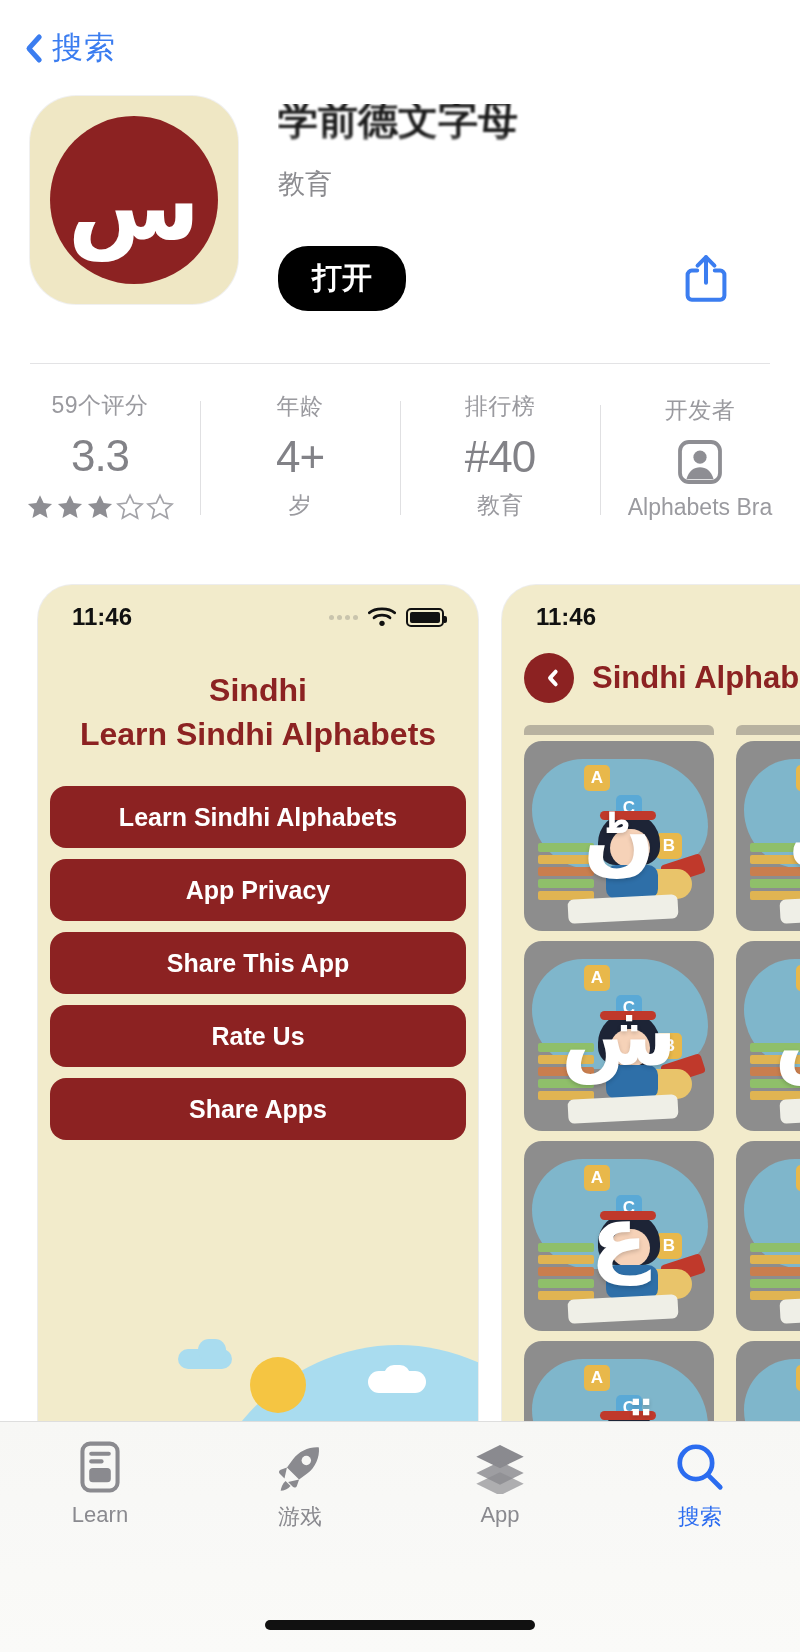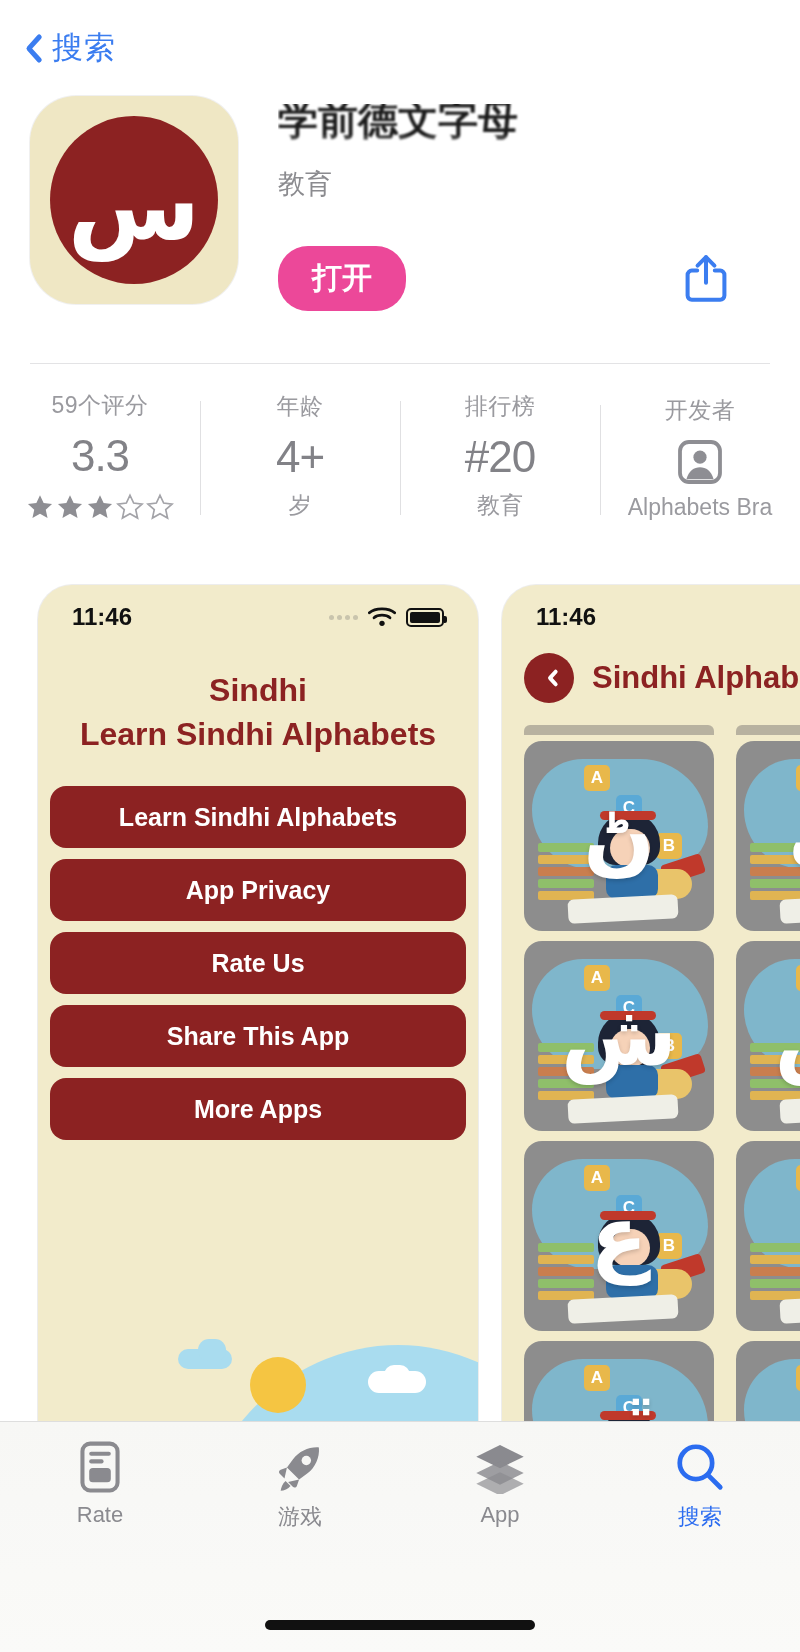--- a/index.html
+++ b/index.html
@@ -48,21 +48,21 @@
     filter:blur(1.1px);
   }
   .app-title-fade {
     position:absolute; left:0; right:0; bottom:0; height:26px;
     background:linear-gradient(to bottom, rgba(255,255,255,0) 0%, #fff 72%);
   }
   .app-subtitle { font-size:27px; color:#8b8b8f; margin-top:6px; }
 
   .app-actions { display:flex; align-items:center; margin-top:44px; }
   .open-btn {
-    background:#ec4899; color:#fff; border:none; border-radius:30px;
+    background:#000000; color:#fff; border:none; border-radius:30px;
     font-size:30px; font-weight:600; padding:12px 0; width:128px;
     font-family:Liberation Mono, monospace; cursor:pointer;
   }
   .share-btn {
     margin-left:auto; margin-right:36px; width:56px; height:56px;
     display:flex; align-items:center; justify-content:center; cursor:pointer;
   }
 
   
   .stats-sep { height:1px; background:#e3e3e5; margin:52px 30px 0 30px; }
@@ -241,21 +241,21 @@
   </div>
 
   <div class="stat">
     <div class="stat-label">年龄</div>
     <div class="stat-value">4+</div>
     <div class="stat-sub">岁</div>
   </div>
 
   <div class="stat">
     <div class="stat-label">排行榜</div>
-    <div class="stat-value">#20</div>
+    <div class="stat-value">#40</div>
     <div class="stat-sub">教育</div>
   </div>
 
   <div class="stat">
     <div class="stat-label">开发者</div>
     <div class="dev-avatar">
       <svg width="48" height="48" viewBox="0 0 24 24" fill="none">
         <rect x="2" y="2" width="20" height="20" rx="4.5" stroke="#8e8e93" stroke-width="1.9"></rect>
         <circle cx="12" cy="9.6" r="3.3" fill="#8e8e93"></circle>
         <path d="M5.2 20.6 C6.4 16.4 9 14.6 12 14.6 C15 14.6 17.6 16.4 18.8 20.6 Z" fill="#8e8e93"></path>
@@ -287,23 +287,23 @@
     </div>
 
     <div class="welcome">
       <div>Sindhi</div>
       <div>Learn Sindhi Alphabets</div>
     </div>
 
     <div class="menu">
       <div class="menu-btn">Learn Sindhi Alphabets</div>
       <div class="menu-btn">App Privacy</div>
+      <div class="menu-btn">Share This App</div>
       <div class="menu-btn">Rate Us</div>
-      <div class="menu-btn">Share This App</div>
-      <div class="menu-btn">More Apps</div>
+      <div class="menu-btn">Share Apps</div>
     </div>
 
     <div class="scene">
       <div class="hill"></div>
       <div class="cloud" style="left:140px; bottom:116px; width:54px; height:20px;"></div>
       <div class="cloud" style="left:160px; bottom:124px; width:28px; height:22px;"></div>
       <div class="sun"></div>
       <div class="cloud-w" style="left:330px; bottom:92px; width:58px; height:22px;"></div>
       <div class="cloud-w" style="left:346px; bottom:100px; width:26px; height:20px;"></div>
 
@@ -503,21 +503,21 @@
 <div class="tabbar">
   <div class="tabs">
 
     <div class="tab">
       <svg width="50" height="54" viewBox="0 0 22 24" fill="none">
         <rect x="3.2" y="1.6" width="15.6" height="20.8" rx="3.4" stroke="#8a8a8f" stroke-width="1.8"></rect>
         <rect x="6.2" y="5.2" width="9.6" height="1.8" rx=".9" fill="#8a8a8f"></rect>
         <rect x="6.2" y="8.6" width="6.4" height="1.8" rx=".9" fill="#8a8a8f"></rect>
         <rect x="6.2" y="12.4" width="9.6" height="6.4" rx="1.6" fill="#8a8a8f"></rect>
       </svg>
-      <span class="tab-label">Rate</span>
+      <span class="tab-label">Learn</span>
     </div>
 
     <div class="tab">
       <svg width="54" height="54" viewBox="0 0 24 24">
         <path d="M20.4 3.3 C16 3 11.6 5 8.9 8.6 L6.2 12.2 L11.6 17.6 L15.2 14.9 C18.8 12.2 20.8 7.8 20.4 3.3 Z" fill="#8a8a8f"></path>
         <circle cx="14.8" cy="9.1" r="2.1" fill="#f7f7f5"></circle>
         <path d="M6.2 12.2 L3.4 13.2 C2.6 13.5 2.4 14.4 3 15 L5.1 17.1 Z" fill="#8a8a8f"></path>
         <path d="M11.6 17.6 L10.6 20.4 C10.3 21.2 9.4 21.4 8.8 20.8 L6.7 18.7 Z" fill="#8a8a8f"></path>
         <path d="M5.6 18.2 C4.3 19.2 3.6 21.2 3.4 22.6 C4.8 22.4 6.8 21.7 7.8 20.4 Z" fill="#8a8a8f"></path>
       </svg>

